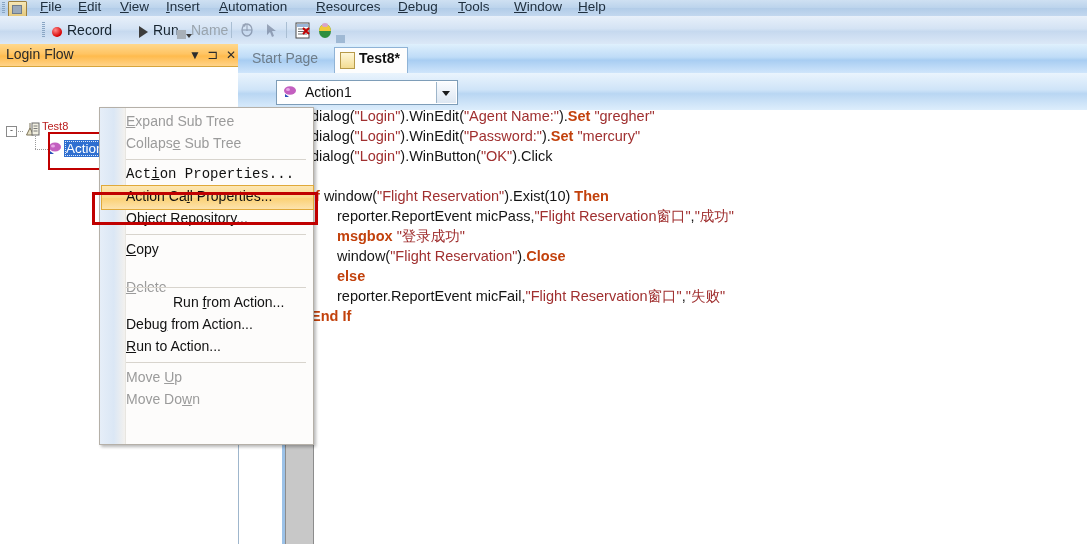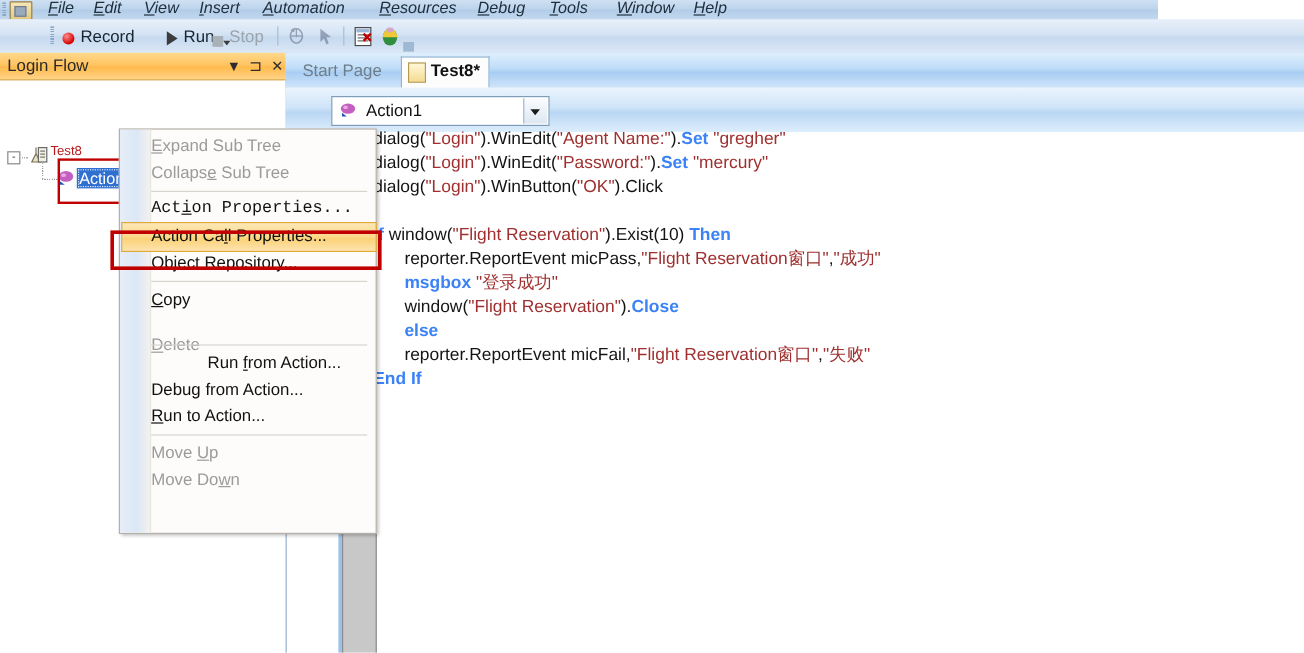--- a/index.html
+++ b/index.html
@@ -6,25 +6,24 @@
   body{
     width:1087px;height:544px;overflow:hidden;position:relative;
     background:#ffffff;
     font-family:"Liberation Sans","DejaVu Sans",sans-serif;
     -webkit-font-smoothing:none;
   }
   .abs{position:absolute;}
 
   
   #menubar{
-    left:0;top:0;width:965px;height:16px;
+    left:0;top:0;width:1087px;height:16px;
     background:linear-gradient(to bottom,#cfe0f2 0%,#bcd4ec 48%,#b2cce8 52%,#c3d8ef 100%);
     border-bottom:1px solid #a8c0da;
     overflow:hidden;
-    font-style:italic;
   }
   #menubar .gripper{
     left:2px;top:2px;width:3px;height:12px;
     background:repeating-linear-gradient(to bottom,#8aa6c4 0 1px,transparent 1px 2px);
   }
   #menubar .appicon{
     left:8px;top:1px;width:17px;height:15px;
     background:linear-gradient(to bottom,#f6e7b6,#e3c77a);
     border:1px solid #9c8040;border-radius:1px;
   }
@@ -160,21 +159,21 @@
   #codearea{
     left:0;top:37px;width:849px;height:434px;background:#ffffff;
   }
   #codeleftrule{left:0;top:0;width:1px;height:434px;background:#9fb6cc;}
   #code{
     position:absolute;left:73px;top:-4px;
     font-family:"Liberation Sans","DejaVu Sans",sans-serif;
     font-size:14.5px;line-height:20px;color:#141414;white-space:pre;
   }
   #code .s{color:#a03030;}
-  #code .kw{color:#3b82f6;font-weight:bold;}
+  #code .kw{color:#c2410c;font-weight:bold;}
   .caret{
     position:absolute;width:2px;background:#c00000;
   }
   
   #vscroll{
     left:285px;top:110px;width:27px;height:434px;background:#c8c8c8;
     border-left:1px solid #8c8c8c;border-right:1px solid #8c8c8c;
   }
   #vscroll .edgehair{position:absolute;left:-4px;top:0;width:3px;height:100%;background:#9cc2e8;}
 </style>
@@ -197,21 +196,21 @@
 </div>
 
 <div class="abs" id="toolbar">
   <div class="abs gripper"></div>
   <div class="abs recdot"></div>
   <div class="abs tbtxt" style="left:67px">Record</div>
   <div class="abs playtri"></div>
   <div class="abs tbtxt" style="left:153px">Run</div>
   <div class="abs runcaret"></div>
   <div class="abs" style="left:177px;top:14px;width:9px;height:9px;background:#a8b0b8"></div>
-  <div class="abs tbtxt dis" style="left:191px">Stop</div>
+  <div class="abs tbtxt dis" style="left:191px">Name</div>
   <div class="abs tbsep" style="left:231px"></div>
 
   <div class="abs tbicon gray" style="left:239px">
     <svg width="17" height="17" viewBox="0 0 17 17">
       <ellipse cx="8" cy="8" rx="5" ry="6" fill="none" stroke="#44506a" stroke-width="1.3"></ellipse>
       <line x1="8" y1="2" x2="8" y2="9" stroke="#44506a" stroke-width="1.1"></line>
       <line x1="3" y1="8" x2="13" y2="8" stroke="#44506a" stroke-width="1.1"></line>
       <path d="M3 3 L7 1 L6 5 Z" fill="#44506a"></path>
     </svg>
   </div>

